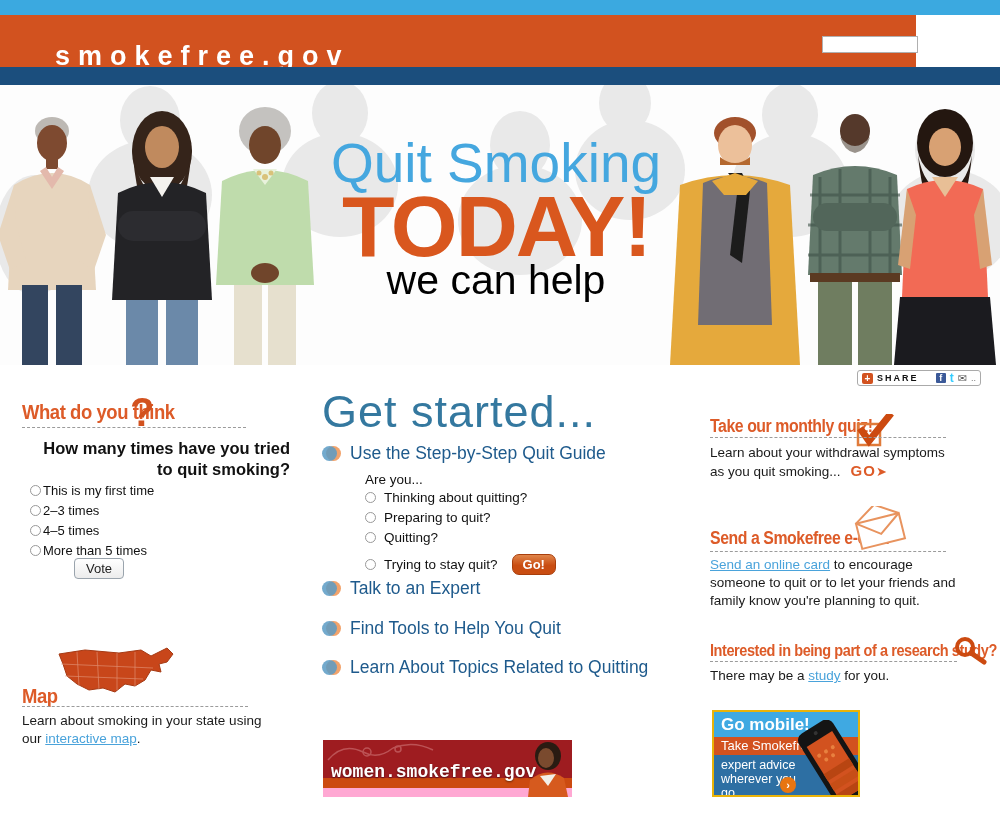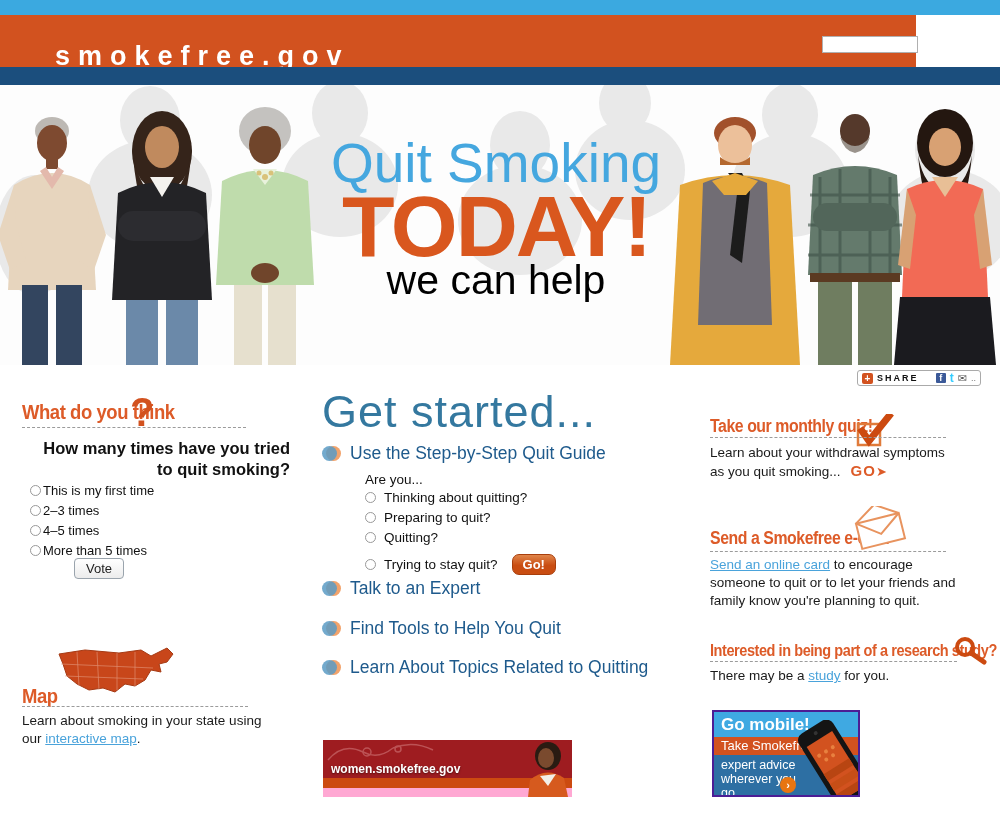--- a/index.html
+++ b/index.html
@@ -51,21 +51,21 @@
   .gs-sub { left:365px; top:472px; }
   .gs-lead { font-size:13.5px; color:#111; margin-bottom:3px; }
   .gs-opt { font-size:13.5px; color:#111; display:flex; align-items:center; margin-bottom:5px; }
   .gs-opt .radio { margin-right:8px; }
   .gs-opt.last { margin-top:9px; }
   .go-btn { margin-left:14px; font-size:13px; font-weight:bold; color:#fff; background:linear-gradient(#E0854A 0%, #C94D12 55%); border:1px solid #A83E0C; border-radius:7px; padding:2px 10px; cursor:pointer; }
 
   .women-banner { left:323px; top:740px; width:249px; height:57px; background:#9E1C20; overflow:hidden; }
   .wb-orange { position:absolute; left:0; top:38px; width:249px; height:10px; background:#CC4A10; }
   .wb-pink { position:absolute; left:0; top:48px; width:249px; height:9px; background:#FFA8D3; }
-  .wb-label { position:absolute; left:8px; top:22px; color:#fff; font-size:12px; font-weight:bold; text-shadow:0 1px 2px rgba(0,0,0,.5); }
+  .wb-label { position:absolute; left:8px; top:22px; color:#fff; font-size:18px; font-weight:bold; text-shadow:0 1px 2px rgba(0,0,0,.5);font-family:Liberation Mono, monospace; }
 
   
   .share-widget { left:857px; top:370px; width:124px; height:16px; background:#fff; border:1px solid #aaa; border-radius:3px; display:flex; align-items:center; padding:0 4px; gap:4px; }
   .share-plus { width:11px; height:11px; background:#D2521F; border-radius:2px; color:#fff; font-size:10px; line-height:11px; text-align:center; font-weight:bold; }
   .share-label { font-size:9px; letter-spacing:2px; color:#111; font-weight:bold; flex:1; }
   .share-fb { width:10px; height:10px; background:#3B5998; color:#fff; font-size:9px; font-weight:bold; text-align:center; line-height:10px; border-radius:1px; }
   .share-tw { color:#33CCFF; font-size:12px; font-weight:bold; line-height:10px; }
   .share-mail { font-size:11px; color:#555; line-height:10px; }
   .share-more { font-size:9px; color:#777; }
 
@@ -79,21 +79,21 @@
   .ecard-head { left:710px; top:528px; font-size:18px; }
   .ecard-env { left:848px; top:506px; }
   .ecard-dash { left:710px; top:551px; width:236px; height:1px; border-bottom:1px dashed #9b9b9b; }
   .ecard-body { left:710px; top:556px; width:260px; }
 
   .study-head { left:710px; top:641px; font-size:16.5px; }
   .study-mag { left:952px; top:636px; }
   .study-dash { left:710px; top:661px; width:247px; height:1px; border-bottom:1px dashed #9b9b9b; }
   .study-body { left:710px; top:667px; width:260px; }
 
-  .mobile-box { left:712px; top:710px; width:148px; height:87px; border:2px solid #4c1d95; background:#2D6FA3; overflow:hidden; cursor:pointer; }
+  .mobile-box { left:712px; top:710px; width:148px; height:87px; border:2px solid #eab308; background:#2D6FA3; overflow:hidden; cursor:pointer; }
   .mb-top { position:absolute; left:0; top:0; width:148px; height:25px; background:#3FA9E2; }
   .mb-title { position:absolute; left:7px; top:3px; color:#fff; font-size:17px; font-weight:bold; }
   .mb-strip { position:absolute; left:0; top:25px; width:148px; height:18px; background:#D2521F; }
   .mb-sub { position:absolute; left:7px; top:26px; color:#fff; font-size:13px; }
   .mb-body { position:absolute; left:7px; top:46px; width:86px; color:#fff; font-size:12.5px; line-height:14px; }
   .mb-circle { position:absolute; left:66px; top:65px; width:16px; height:16px; border-radius:50%; background:#E87511; color:#fff; font-size:11px; font-weight:bold; text-align:center; line-height:16px; }
   .mb-phone { position:absolute; right:-14px; top:8px; }
 </style>
 </head>
 <body>

